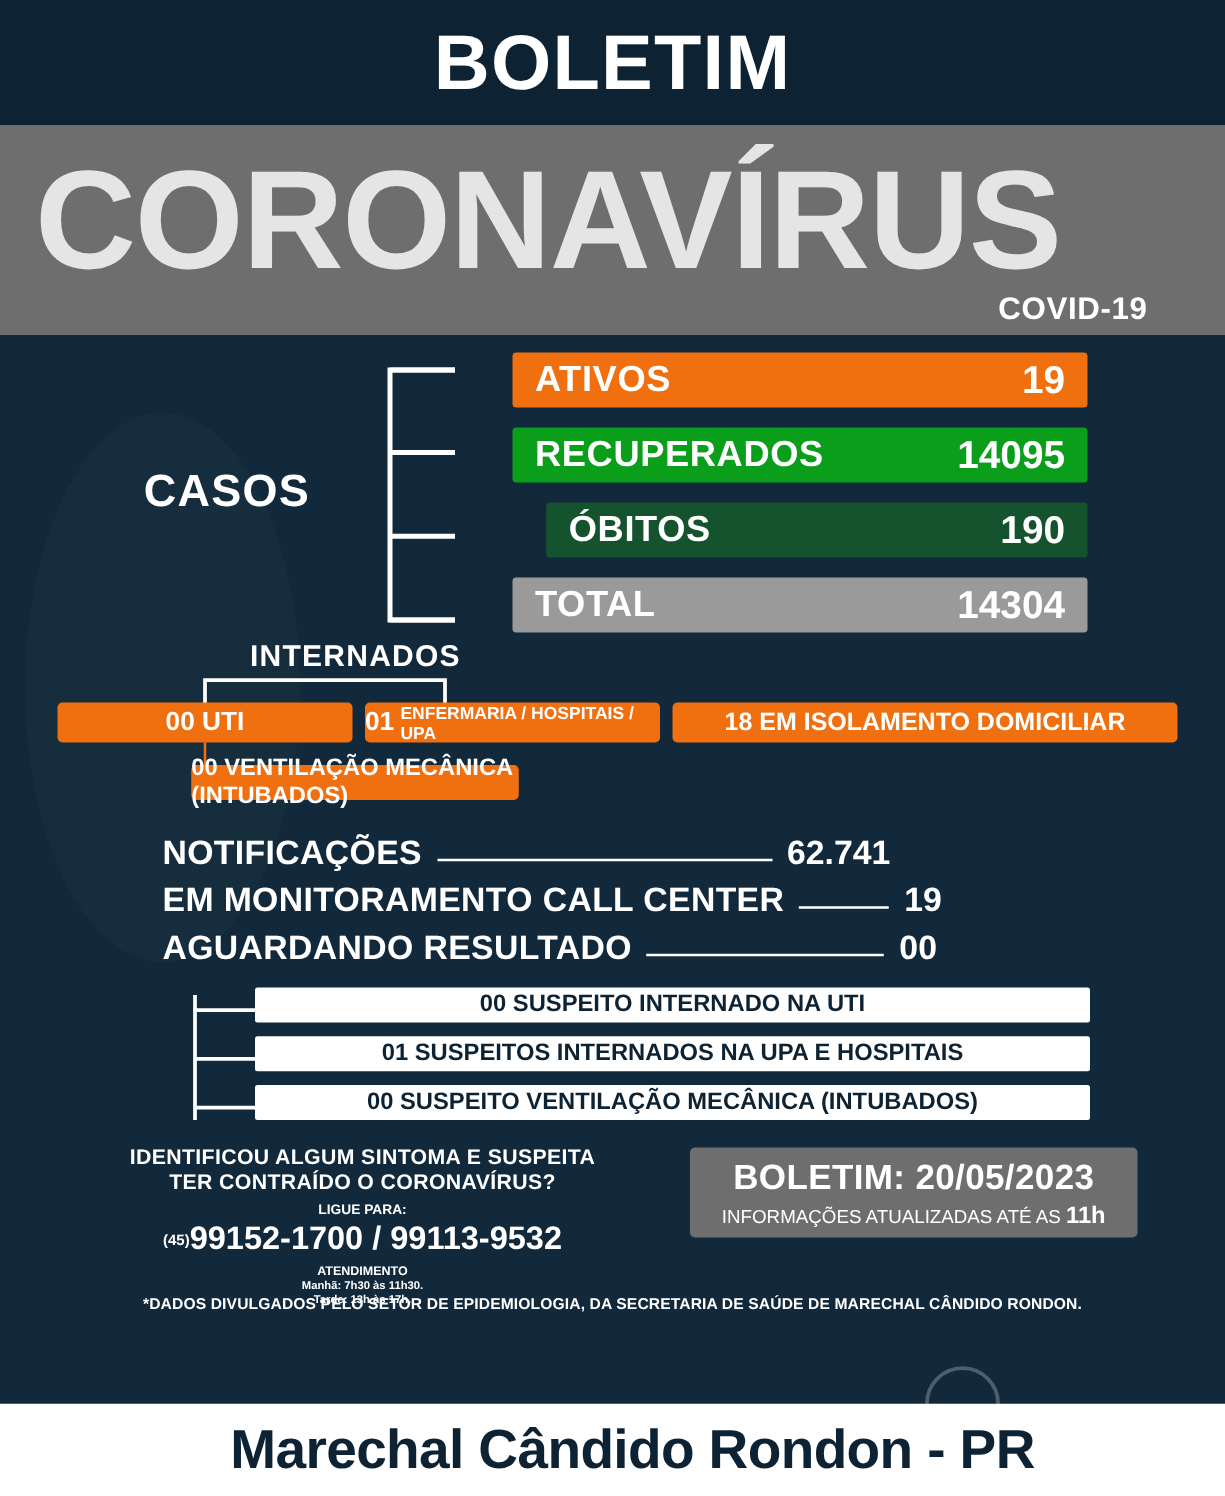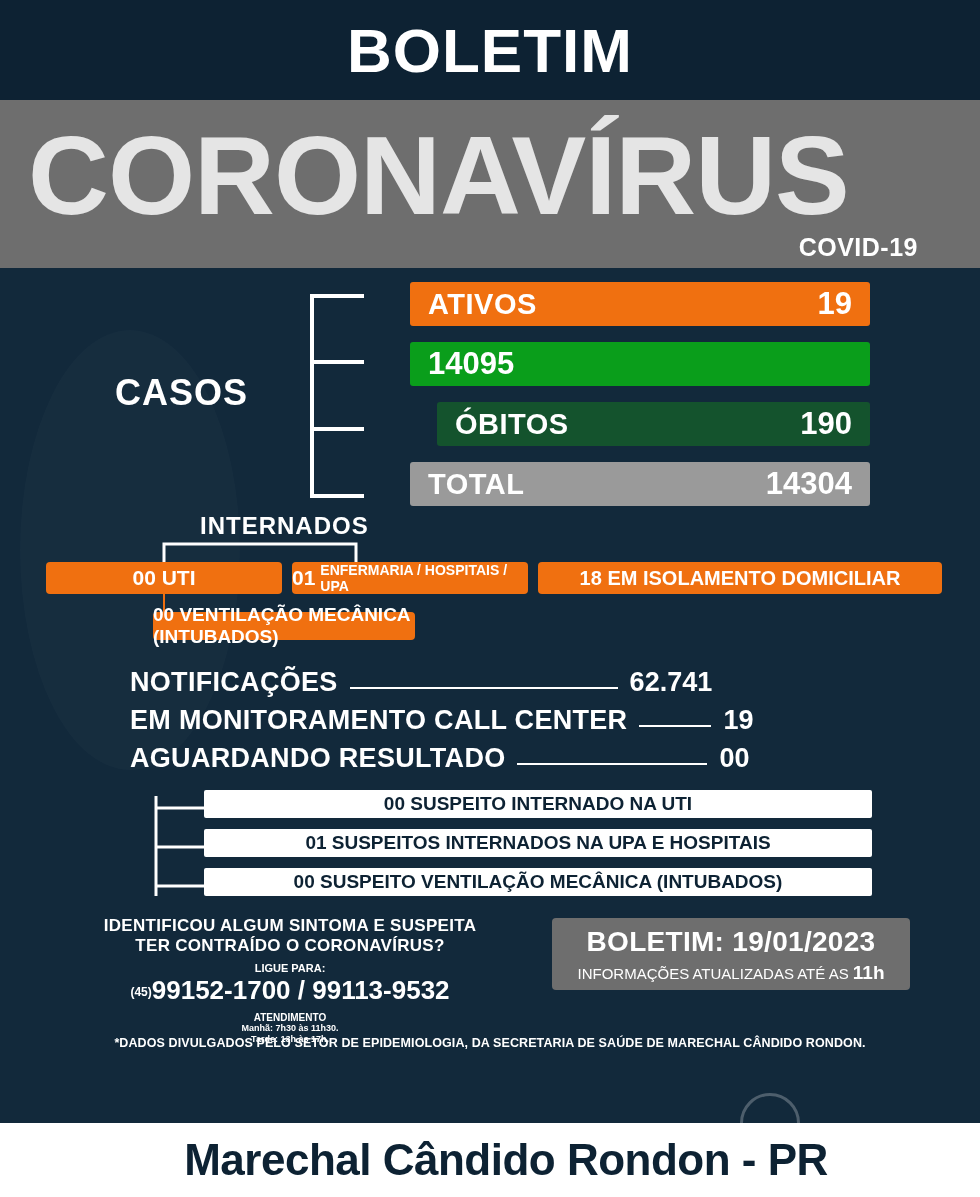--- a/index.html
+++ b/index.html
@@ -173,20 +173,21 @@
       <path d="M40 6 L6 6 M40 72 L6 72 M40 139 L6 139 M40 206 L6 206" stroke="#ffffff" stroke-width="4" fill="none" transform="translate(86 0) scale(-1 1) translate(-86 0)"></path>
       <path d="M40 6 L92 6 M40 72 L92 72 M40 139 L92 139 M40 206 L92 206" stroke="#ffffff" stroke-width="4" fill="none"></path>
     </svg>
 
     <div class="bars">
       <div class="bar ativos">
         <span class="nm">ATIVOS</span>
         <span class="vl">19</span>
       </div>
       <div class="bar recuperados">
+        <span class="nm">RECUPERADOS</span>
         <span class="vl">14095</span>
       </div>
       <div class="bar obitos">
         <span class="nm">ÓBITOS</span>
         <span class="vl">190</span>
       </div>
       <div class="bar total">
         <span class="nm">TOTAL</span>
         <span class="vl">14304</span>
       </div>
@@ -254,21 +255,21 @@
       <div class="lig">LIGUE PARA:</div>
       <div class="phones">
         <span class="ddd">(45)</span><span>99152-1700 / 99113-9532</span>
       </div>
       <div class="at">ATENDIMENTO</div>
       <div class="at2">Manhã: 7h30 às 11h30.</div>
       <div class="at2">Tarde: 13h às 17h.</div>
     </div>
 
     <div class="c-right">
-      <div class="bd">BOLETIM: 19/01/2023</div>
+      <div class="bd">BOLETIM: 20/05/2023</div>
       <div class="info">
         <span>INFORMAÇÕES ATUALIZADAS ATÉ AS </span><b>11h</b>
       </div>
     </div>
   </div>
 
   <div class="fonte">*DADOS DIVULGADOS PELO SETOR DE EPIDEMIOLOGIA, DA SECRETARIA DE SAÚDE DE MARECHAL CÂNDIDO RONDON.</div>
 
   <div class="wm-circle"></div>
   <div class="watermark">MEMÓRIA RONDONENSE</div>

